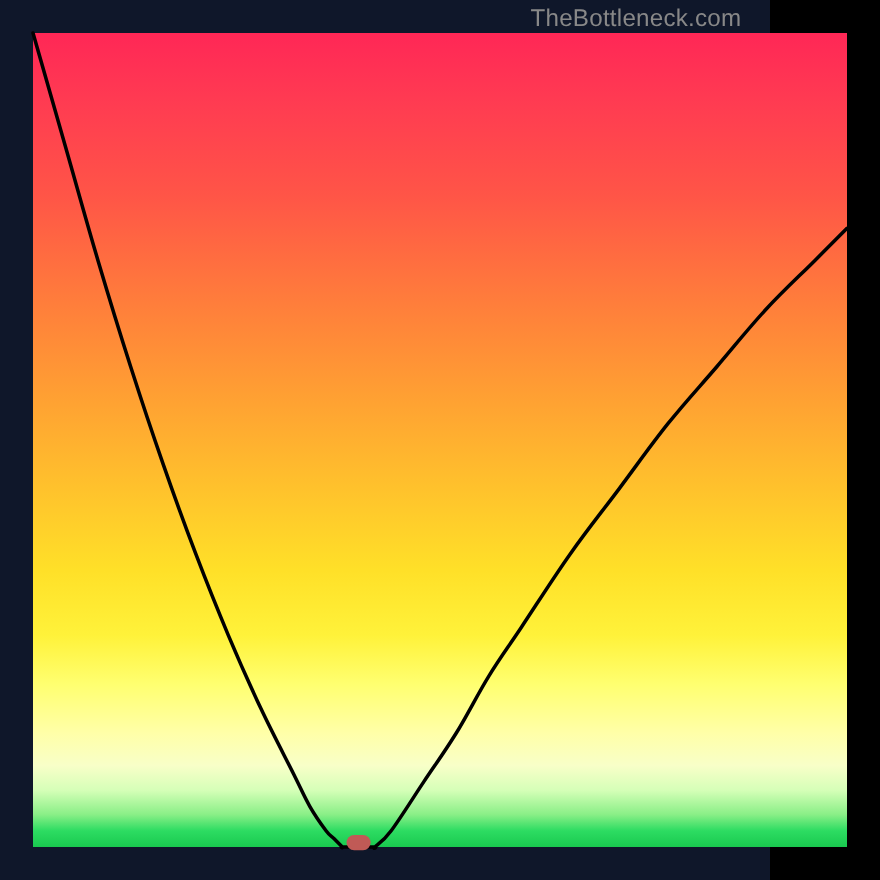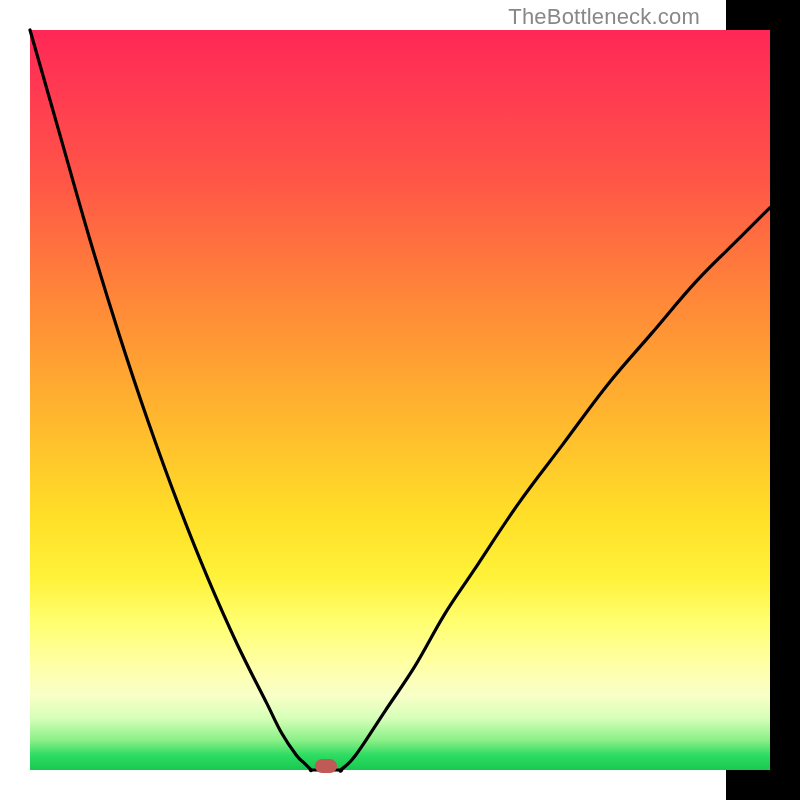--- a/index.html
+++ b/index.html
@@ -8,22 +8,21 @@
     width: 800px;
     height: 800px;
     overflow: hidden;
     background: #000;
     font-family: Arial, Helvetica, sans-serif;
   }
   .frame {
     position: relative;
     width: 700px;
     height: 800px;
-    background: #ffffff;
-    padding-left: 26px;
+    background: #0f172a;
   }
   .plot-area {
     position: absolute;
     left: 30px;
     top: 30px;
     width: 740px;
     height: 740px;
     
     background: linear-gradient(
       to bottom,

